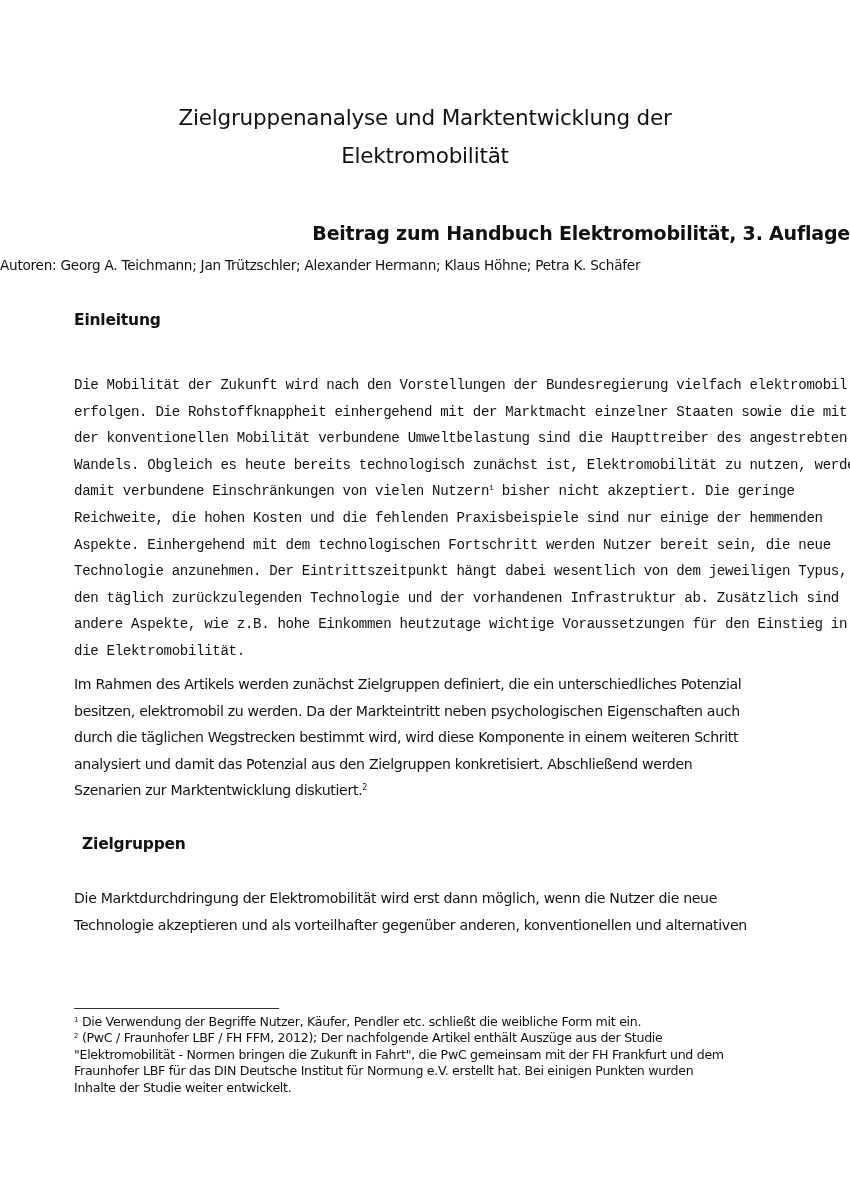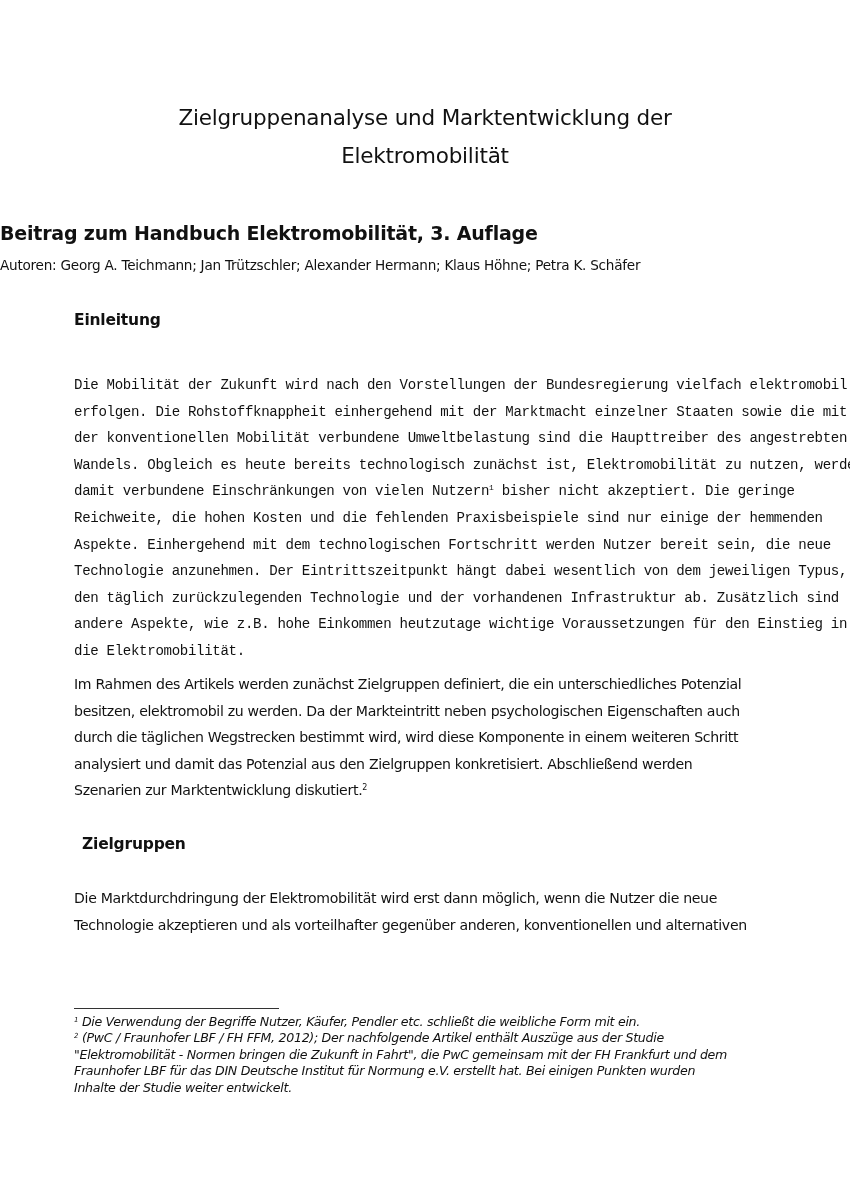--- a/index.html
+++ b/index.html
@@ -2,36 +2,36 @@
 <html><head>
 <meta charset="utf-8">
 <style>
   html, body { margin: 0; padding: 0; background: #ffffff; }
   body { width: 850px; height: 1202px; position: relative; overflow: hidden;
          font-family: "DejaVu Sans", sans-serif; color: #111111; }
   .page { position: absolute; left: 0; top: 0; width: 850px; height: 1202px; }
   .title { position: absolute; left: 0; width: 850px; text-align: center;
            font-weight: normal; font-size: 21.5px; line-height: 38px; top: 99px;
            letter-spacing: -0.2px; }
-  .subtitle { position: absolute; left: 0; width: 850px; text-align: left;
+  .subtitle { position: absolute; left: 0; width: 850px; text-align: right;
               font-weight: bold; font-size: 19px; top: 220px; line-height: 26px;
               letter-spacing: -0.2px; }
   .authors { position: absolute; left: 0; width: 850px; text-align: left;
              font-size: 13.6px; top: 254px; line-height: 22px; letter-spacing: -0.25px; }
   .heading { position: absolute; left: 74px; font-weight: bold; font-size: 15.5px;
              line-height: 22px; letter-spacing: -0.2px; }
   .para { position: absolute; left: 74px; width: 710px; font-size: 14.1px;
           letter-spacing: -0.32px; }
   .para .ln { display: block; height: 26.6px; line-height: 26.6px; white-space: nowrap; }
   sup { font-size: 8px; vertical-align: 5px; line-height: 0; }
   .fn-rule { position: absolute; left: 74px; top: 1008px; width: 205px; height: 1px;
              background: #333333; }
   .footnotes { position: absolute; left: 74px; top: 1014px; width: 720px;
                font-size: 12.6px; line-height: 16.4px; letter-spacing: -0.3px; }
-  .footnotes .ln { display: block; white-space: nowrap; font-style: italic; }
+  .footnotes .ln { display: block; white-space: nowrap; }
   .footnotes sup { font-size: 7px; vertical-align: 4px; }
 </style>
 </head>
 <body>
 
 <div class="page">
 
   <div class="title">
     <div>Zielgruppenanalyse und Marktentwicklung der</div>
     <div>Elektromobilität</div>

